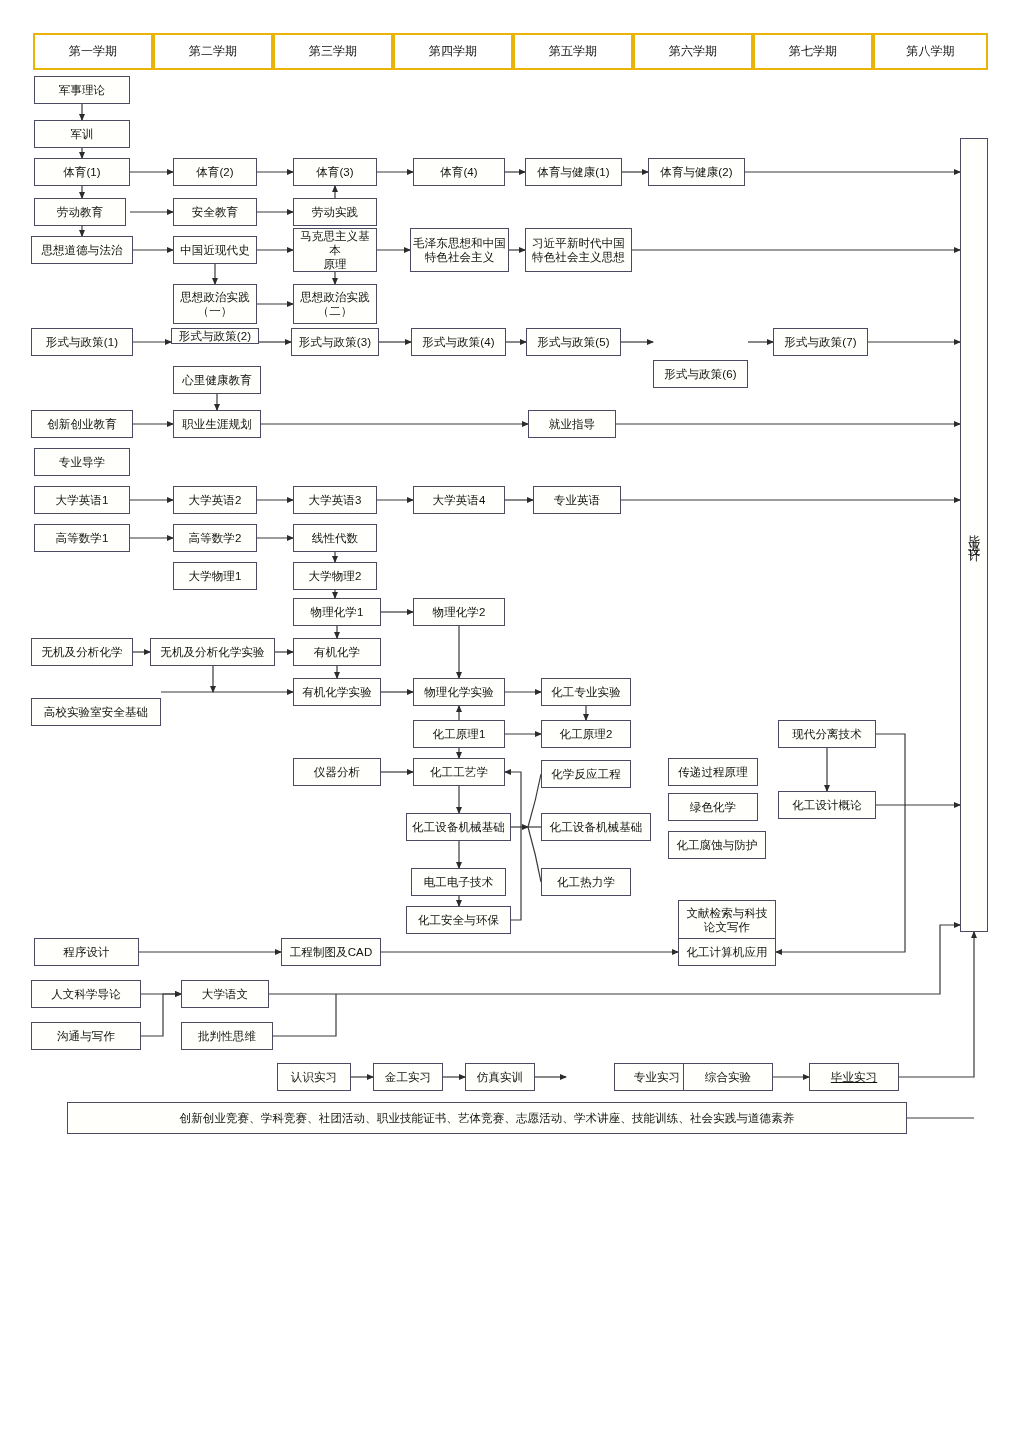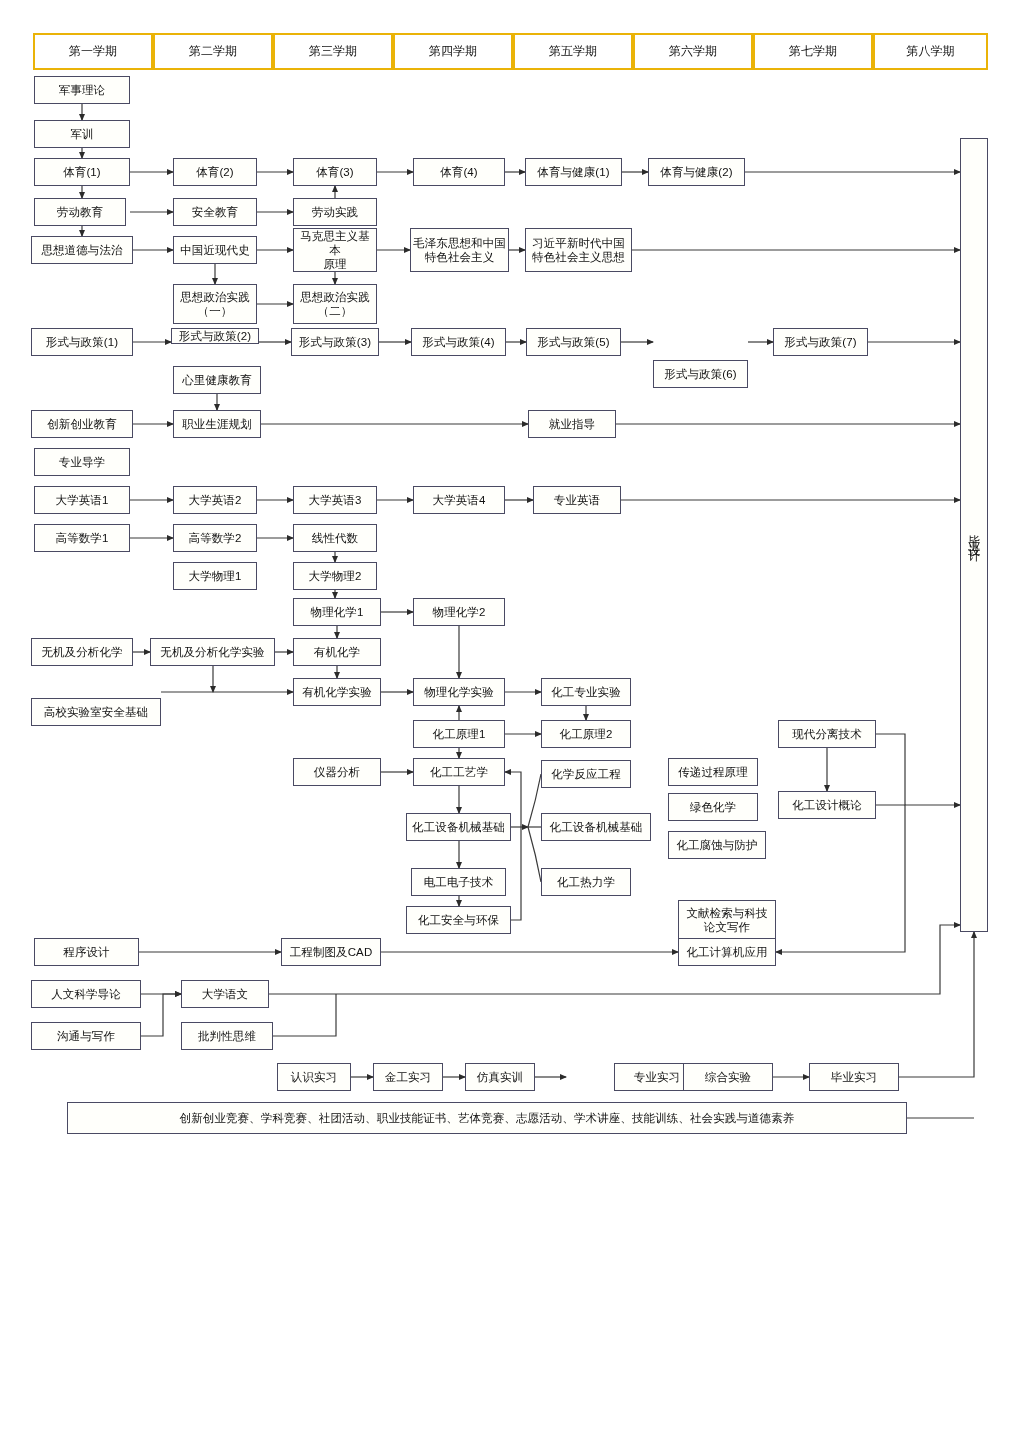--- a/index.html
+++ b/index.html
@@ -241,18 +241,18 @@
       <div class="node" style="left: 281px; top: 938px; width: 100px; height: 28px;">工程制图及CAD</div>
       <div class="node" style="left: 31px; top: 980px; width: 110px; height: 28px;">人文科学导论</div>
       <div class="node" style="left: 181px; top: 980px; width: 88px; height: 28px;">大学语文</div>
       <div class="node" style="left: 31px; top: 1022px; width: 110px; height: 28px;">沟通与写作</div>
       <div class="node" style="left: 181px; top: 1022px; width: 92px; height: 28px;">批判性思维</div>
       <div class="node" style="left: 277px; top: 1063px; width: 74px; height: 28px;">认识实习</div>
       <div class="node" style="left: 373px; top: 1063px; width: 70px; height: 28px;">金工实习</div>
       <div class="node" style="left: 465px; top: 1063px; width: 70px; height: 28px;">仿真实训</div>
       <div class="node" style="left: 566px; top: 1063px; width: 86px; height: 28px; margin-left: 48px;">专业实习</div>
       <div class="node" style="left: 683px; top: 1063px; width: 90px; height: 28px;">综合实验</div>
-      <div class="node" style="left: 809px; top: 1063px; width: 90px; height: 28px;">毕业实习</div>
+      <div class="node" style="left: 809px; top: 1063px; width: 90px; height: 28px; text-decoration: underline;">毕业实习</div>
       <div class="node wide-note" style="left: 67px; top: 1102px; width: 840px; height: 32px;">创新创业竞赛、学科竞赛、社团活动、职业技能证书、艺体竞赛、志愿活动、学术讲座、技能训练、社会实践与道德素养</div>
       <div class="node vert" style="left: 960px; top: 138px; width: 28px; height: 794px;">毕业设计</div>
     </div>
 
 </div>
 
 </body></html>

